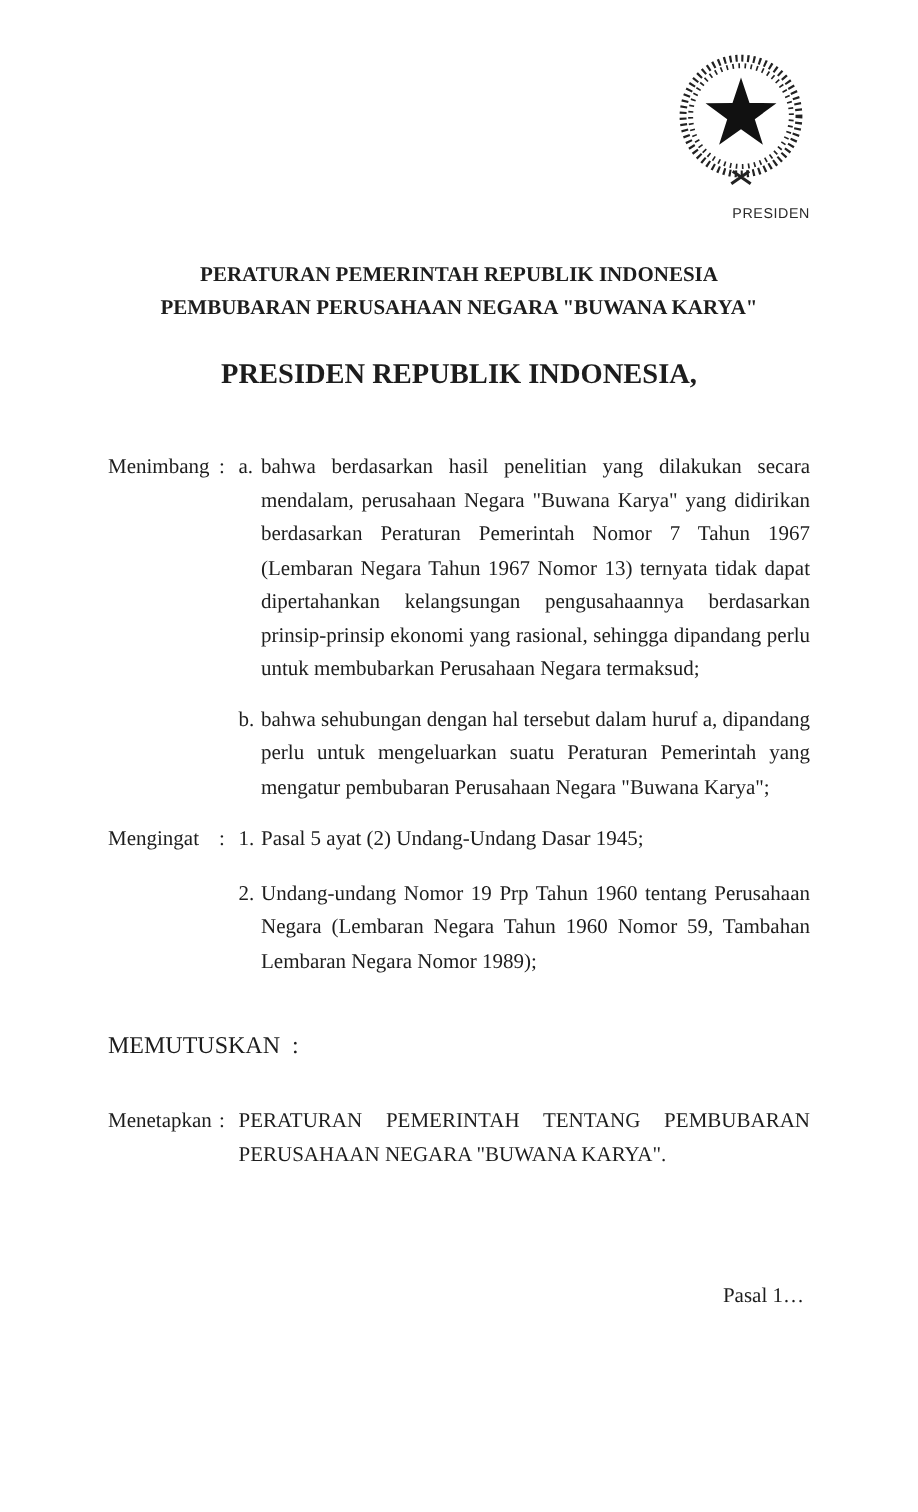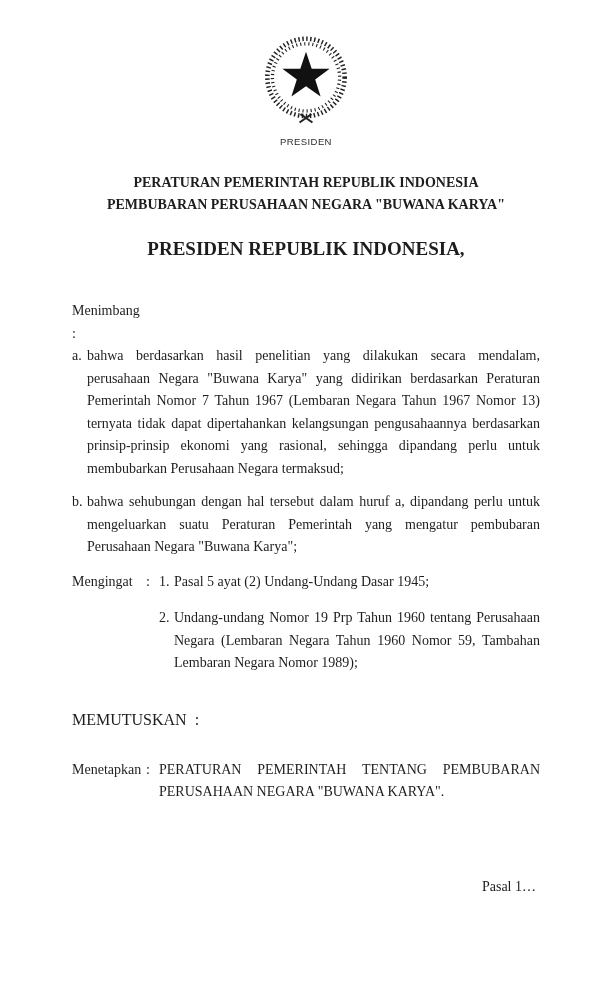--- a/index.html
+++ b/index.html
@@ -14,21 +14,21 @@
     overflow: hidden;
   }
   .page {
     width: 612px;
     height: 1008px;
     background: #ffffff;
     padding: 34px 72px 0 72px;
   }
 
   
-  .letterhead { text-align: center; }
+  .letterhead { text-align: right; }
   .seal-svg { display: inline-block; }
   .seal-caption {
     font-family: "Liberation Sans", sans-serif;
     font-size: 9.5px;
     line-height: 12px;
     letter-spacing: 0.4px;
     color: #2a2a2a;
     margin-top: 2px;
   }
 
@@ -52,21 +52,21 @@
   .doc-body { font-size: 14px; line-height: 22.5px; }
   .clause { display: flex; }
   .clause-label { width: 74px; flex: none; }
   .clause-colon { width: 13px; flex: none; }
   .clause-content { flex: 1; }
   .item { display: flex; }
   .item + .item { margin-top: 11px; }
   .item-marker { width: 15px; flex: none; }
   .item-text { flex: 1; text-align: justify; }
 
-  .clause-menimbang { margin-top: 40px; flex-direction: column; }
+  .clause-menimbang { margin-top: 40px; }
   .clause-mengingat { margin-top: 12px; }
   .clause-mengingat .item + .item { margin-top: 14px; }
 
   .decision-heading {
     margin-top: 34px;
     text-align: left;
     font-size: 16px;
     line-height: 22px;
     white-space: pre;
   }

